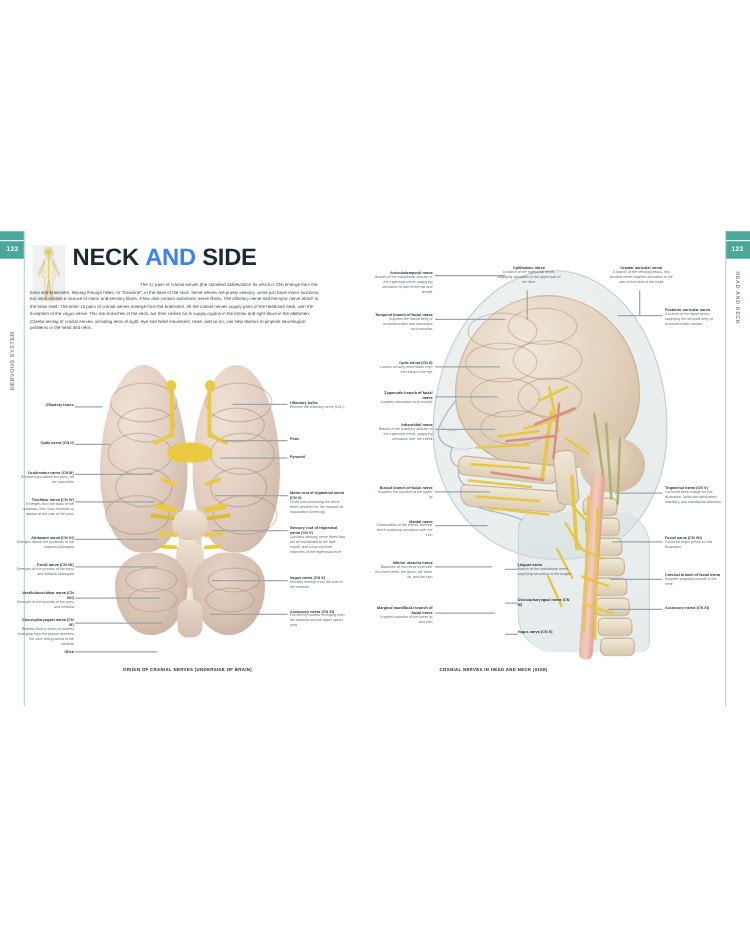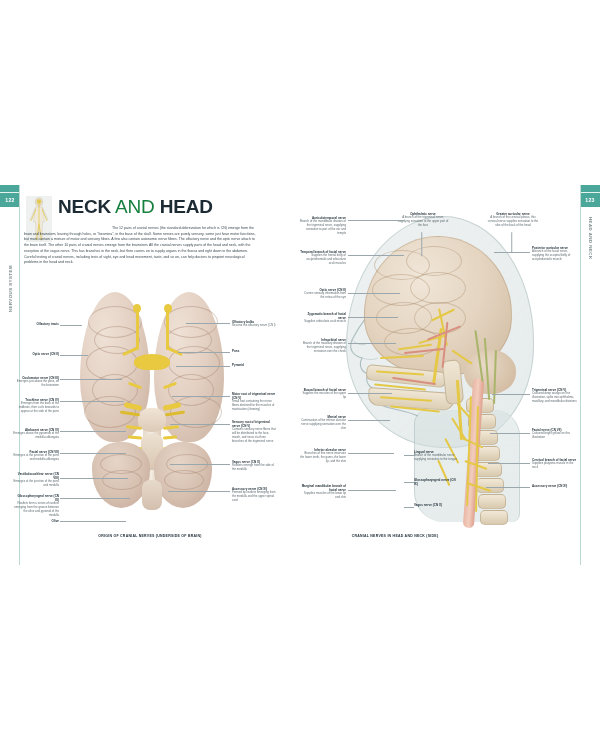--- a/index.html
+++ b/index.html
@@ -16,21 +16,21 @@
   .sl{left:19px;top:0;height:380px;}
   .sr{left:580px;top:0;height:380px;}
   .vert-label{position:absolute;font-size:4.4px;font-weight:bold;color:#7d8a8e;letter-spacing:.45px;
     transform-origin:0 0;white-space:nowrap;text-transform:uppercase;}
   .vl-left{left:10px;top:80px;transform:rotate(-90deg) translate(-100%,-50%);}
   .vl-right{left:590px;top:32px;transform:rotate(90deg) translate(0,-50%);}
 
   
   .headline{position:absolute;left:58px;top:196px;font-size:19px;letter-spacing:-.2px;white-space:nowrap;}
   .headline .b{font-weight:bold;color:#1b2a33;}
-  .headline .l{font-weight:normal;color:#15803d;}
+  .headline .l{font-weight:bold;color:#3b82f6;}
   .icon-figure{position:absolute;left:26px;top:196px;width:26px;height:46px;background:#eef1ef;
     border:0;overflow:hidden;}
   .intro{position:absolute;left:24px;top:226px;width:232px;font-size:3.55px;line-height:1.62;
     color:#3c4a50;text-align:left;}
   .intro .indent{display:block;text-indent:88px;}
 
   
   .fig-caption{position:absolute;font-size:3.5px;font-weight:bold;color:#1b2a33;letter-spacing:.25px;text-align:center;}
 
   
@@ -110,21 +110,21 @@
     <path d="M9.5 11 L16.5 11 L18.5 26 L16.5 26 L16 44 L14 44 L13 29 L12 44 L10 44 L9.5 26 L7.5 26 Z" fill="#efe9dc" stroke="#cfc5ab" stroke-width=".4"></path>
     <path d="M9.5 12 L4 24 M16.5 12 L22 24" stroke="#cfc5ab" stroke-width=".6" fill="none"></path>
     <path d="M13 7 L13 28 M13 28 L10.5 44 M13 28 L15.5 44 M10 13 L5 25 M16 13 L21 25" stroke="#e3c53c" stroke-width=".75" fill="none" opacity=".95"></path>
     <circle cx="13" cy="5.5" r="2.2" fill="#e3c53c" opacity=".85"></circle>
   </svg>
 </div>
 
 <div class="headline">
   <span class="b">NECK</span>
   <span class="l">AND</span>
-  <span class="b">HEAD</span>
+  <span class="b">SIDE</span>
 </div>
 
 <div class="intro">
   <span class="indent">The 12 pairs of cranial nerves (the standard abbreviation for which is CN) emerge from the brain and brainstem, leaving through holes, or "foramina", in the base of the skull. Some nerves are purely sensory, some just have motor functions, but most contain a mixture of motor and sensory fibres. A few also contain autonomic nerve fibres. The olfactory nerve and the optic nerve attach to the brain itself. The other 10 pairs of cranial nerves emerge from the brainstem. All the cranial nerves supply parts of the head and neck, with the exception of the vagus nerve. This has branches in the neck, but then carries on to supply organs in the thorax and right down in the abdomen. Careful testing of cranial nerves, including tests of sight, eye and head movement, taste, and so on, can help doctors to pinpoint neurological problems in the head and neck.</span>
 </div>
 
 <div class="brain-wrap">
   <div class="hemi hemi-l"></div>
   <div class="hemi hemi-r"></div>
 

